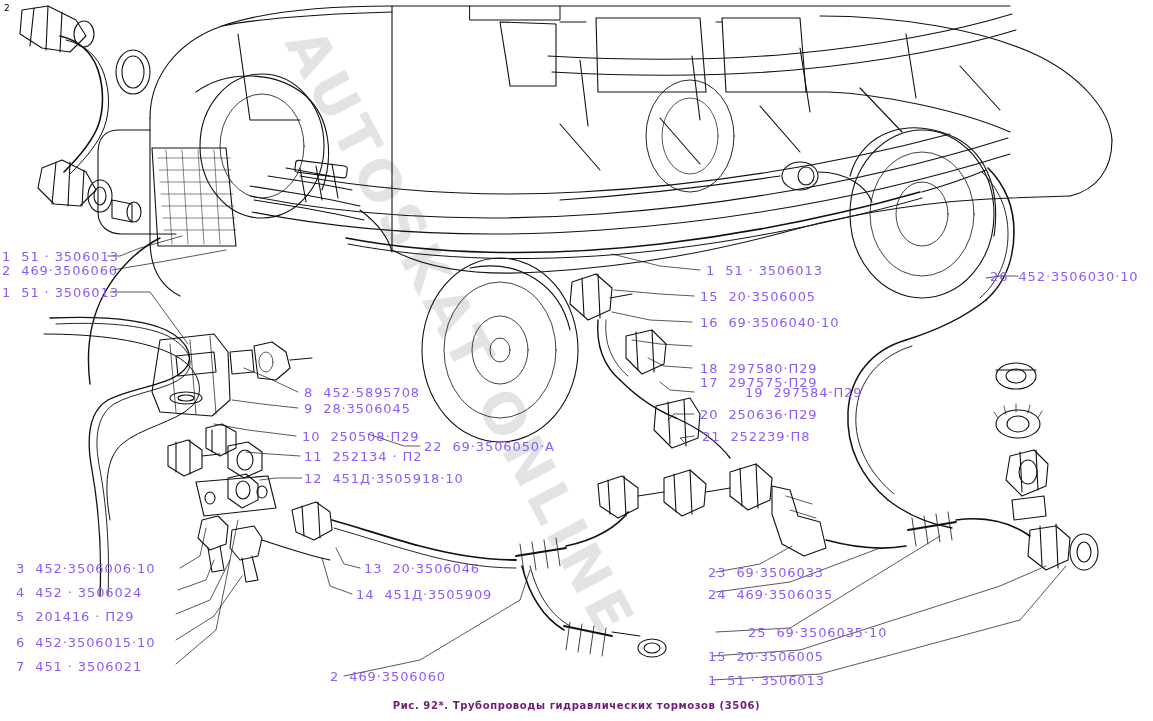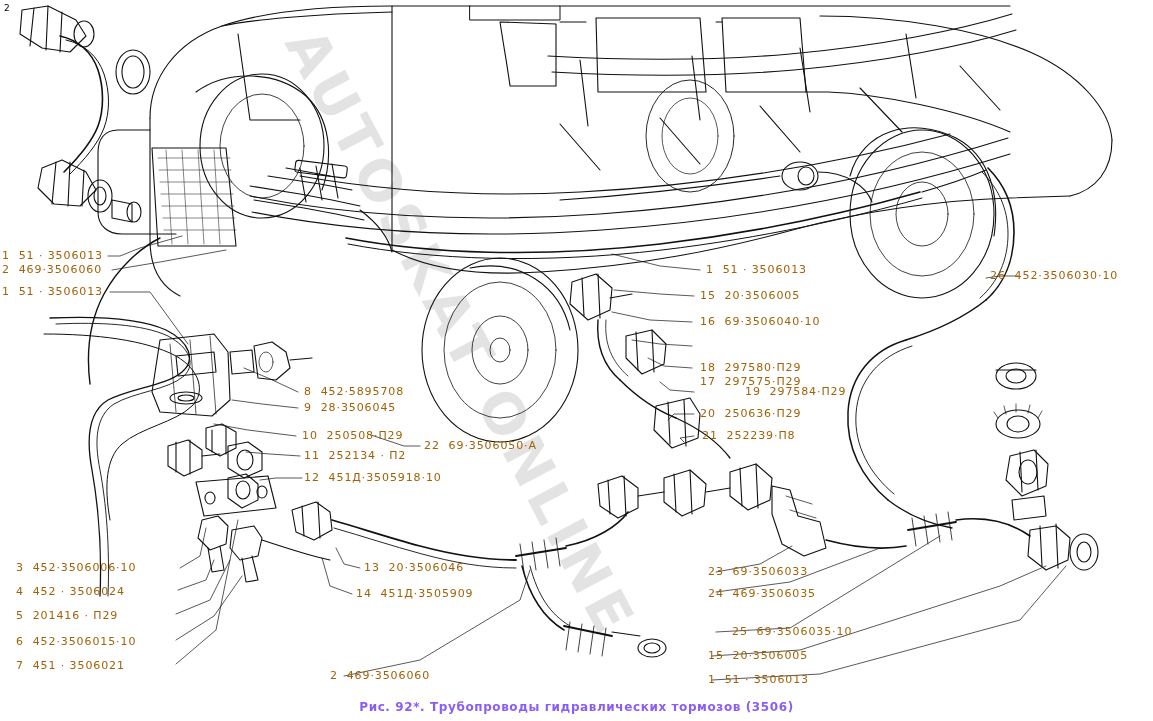--- a/index.html
+++ b/index.html
@@ -19,37 +19,37 @@
   }
   #artwork {
     position: absolute;
     left: 0; top: 0;
     width: 1153px;
     height: 721px;
   }
   .label {
     position: absolute;
     font-family: "DejaVu Sans", sans-serif;
-    font-size: 11px;
+    font-size: 13px;
     letter-spacing: 0.9px;
-    color: #a16207;
+    color: #8b5cf6;
     white-space: nowrap;
     line-height: 1;
   }
   .caption {
     position: absolute;
     left: 0;
     top: 700px;
     width: 1153px;
     text-align: center;
     font-family: "DejaVu Sans", sans-serif;
-    font-size: 12px;
+    font-size: 10px;
     letter-spacing: 0.6px;
     font-weight: bold;
-    color: #8b5cf6;
+    color: #701a75;
   }
   .wm {
     position: absolute;
     color: rgba(40,40,40,0.13);
     font-family: "DejaVu Sans", sans-serif;
     font-weight: bold;
     white-space: nowrap;
     transform-origin: left top;
     pointer-events: none;
   }
@@ -398,21 +398,21 @@
   <div class="label" style="left:990px; top:270px;">
     <span>26</span>&nbsp;&nbsp;<span>452·3506030·10</span>
   </div>
 
   <div class="label" style="left:708px; top:566px;">
     <span>23</span>&nbsp;&nbsp;<span>69·3506033</span>
   </div>
   <div class="label" style="left:708px; top:588px;">
     <span>24</span>&nbsp;&nbsp;<span>469·3506035</span>
   </div>
-  <div class="label" style="left:732px; top:626px;">
+  <div class="label" style="left:748px; top:626px;">
     <span>25</span>&nbsp;&nbsp;<span>69·3506035·10</span>
   </div>
   <div class="label" style="left:708px; top:650px;">
     <span>15</span>&nbsp;&nbsp;<span>20·3506005</span>
   </div>
   <div class="label" style="left:708px; top:674px;">
     <span>1</span>&nbsp;&nbsp;<span>51 · 3506013</span>
   </div>
 
   <div class="caption">Рис. 92*. Трубопроводы гидравлических тормозов (3506)</div>

